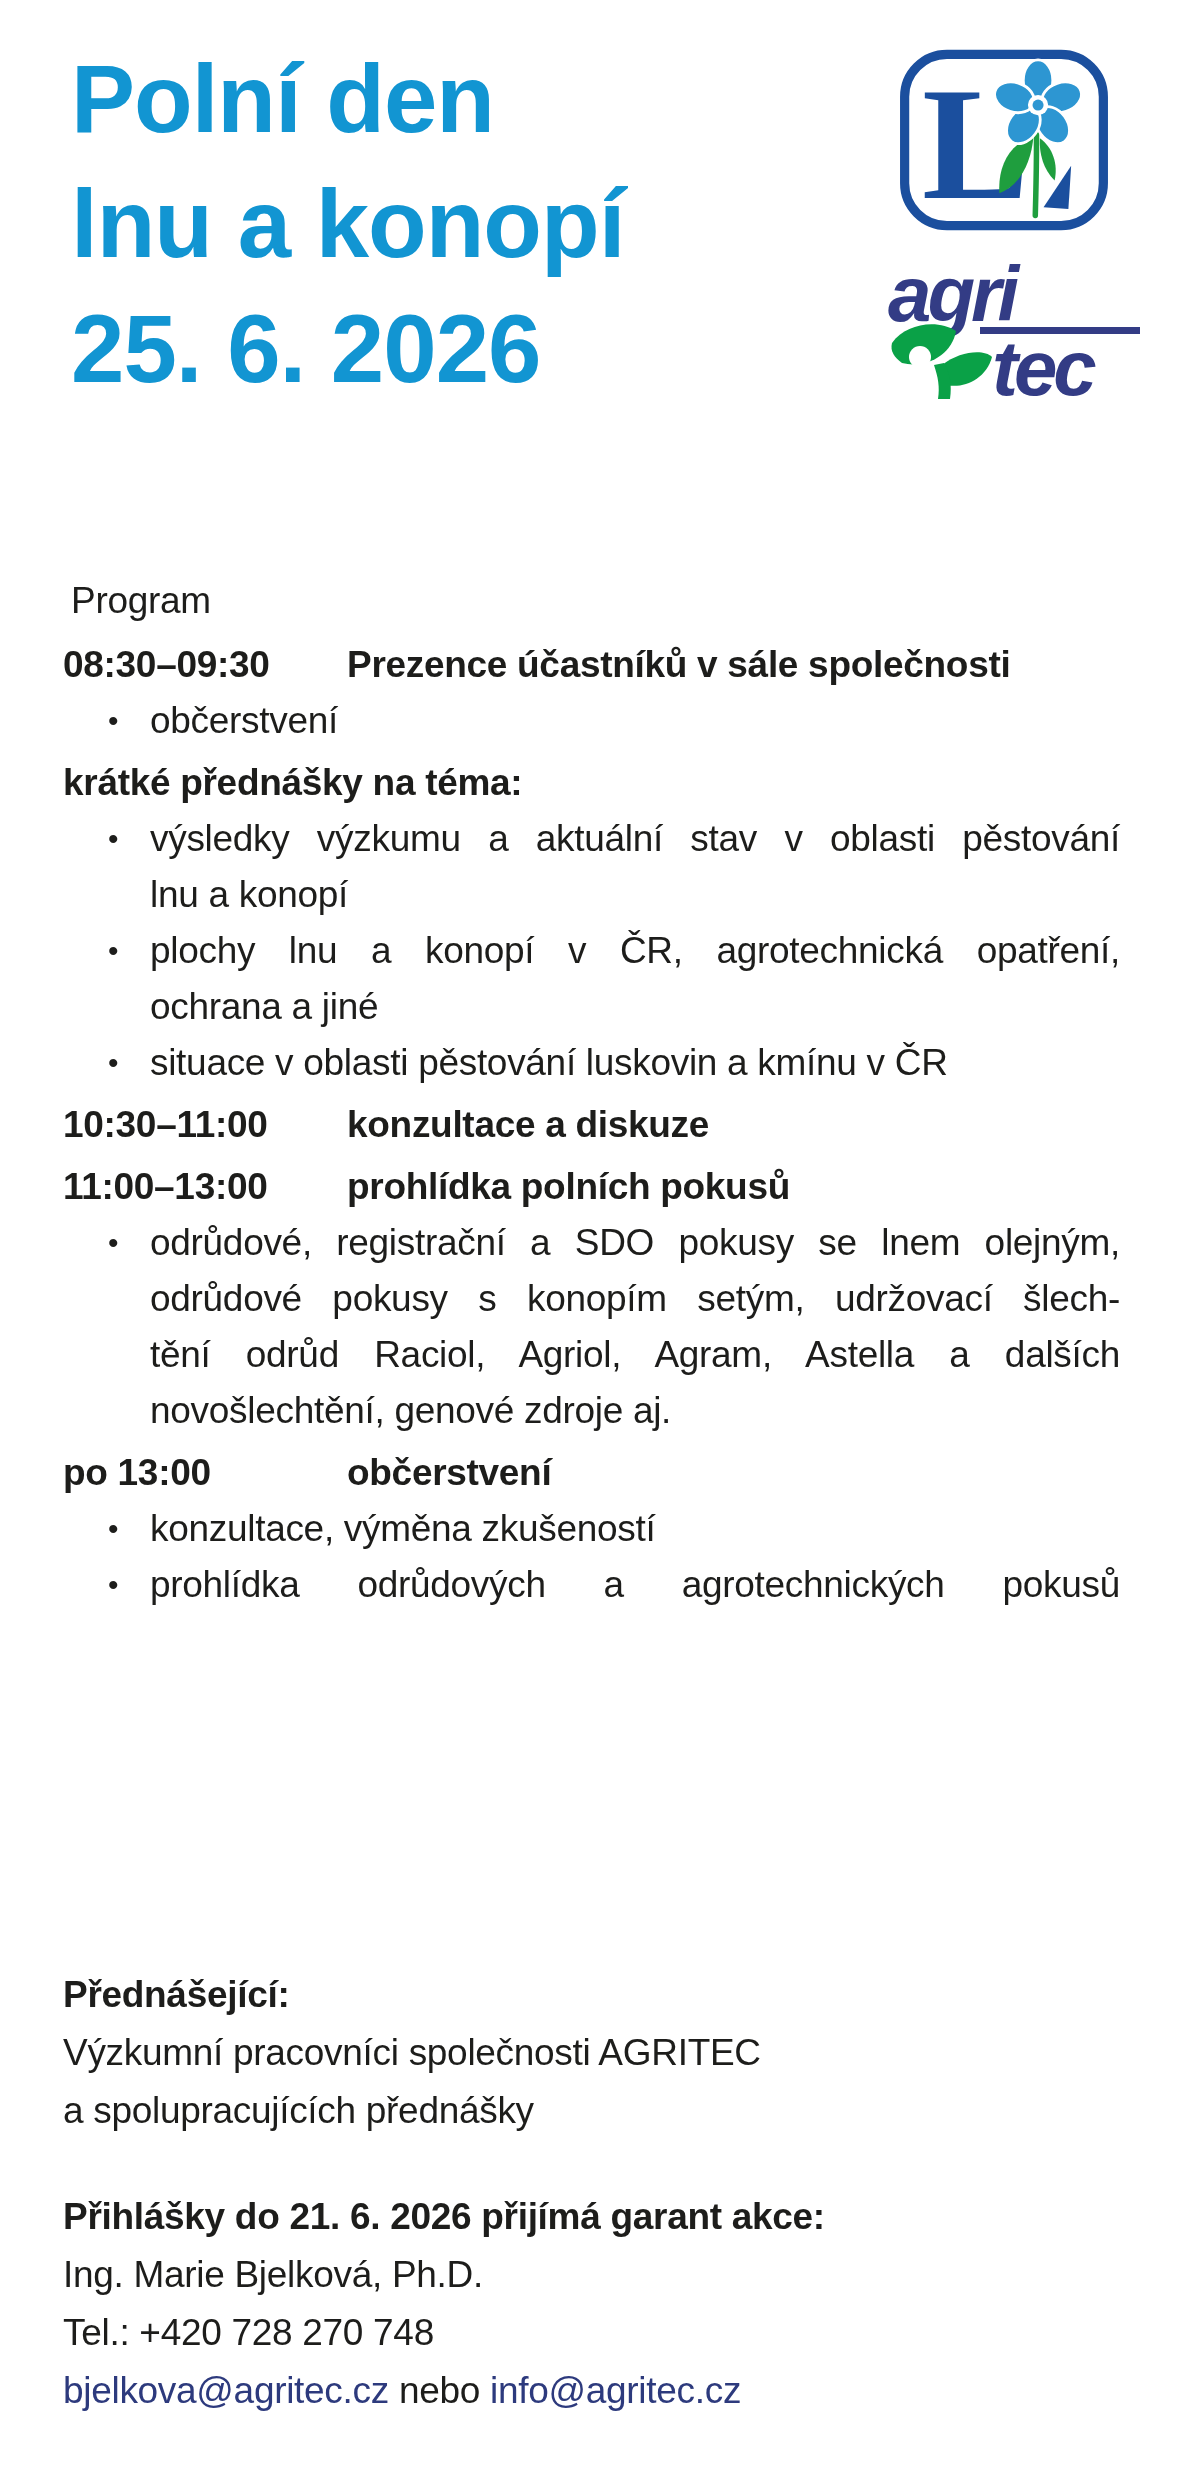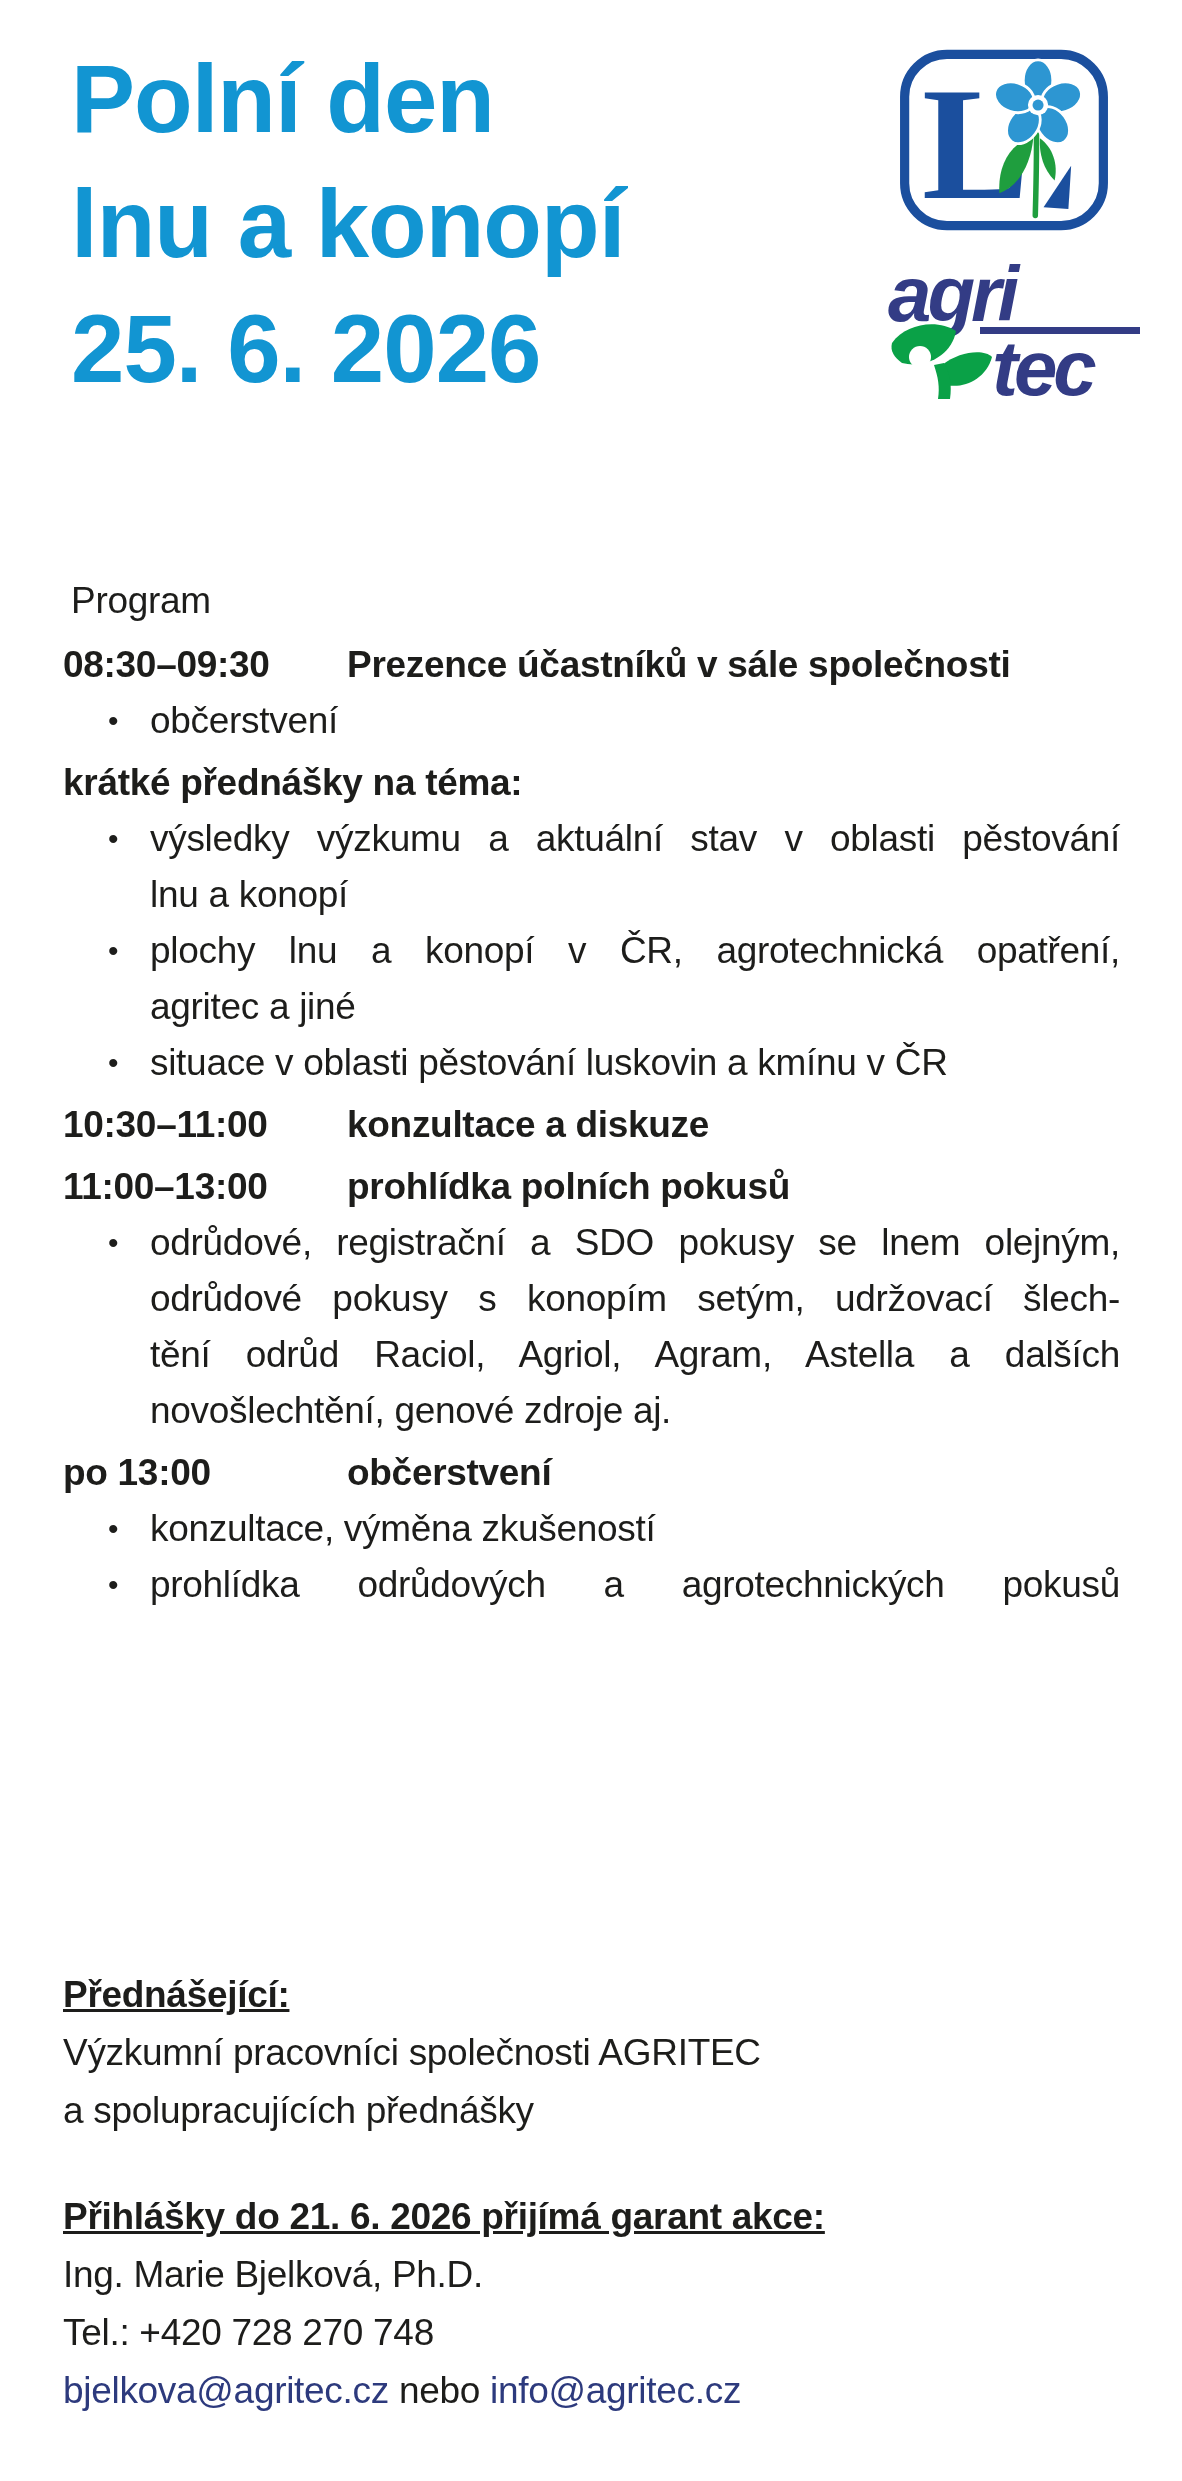--- a/index.html
+++ b/index.html
@@ -42,21 +42,21 @@
   .p-row.time .desc{white-space:nowrap;}
   .p-row.bullet,.p-row.cont{position:relative;padding-left:87px;}
   .p-row .dot{position:absolute;left:45px;top:0;font-size:30px;}
   .p-row.justify{text-align:justify;text-align-last:justify;}
   .p-row.bullet:not(.justify) .btext,.p-row.cont:not(.justify){white-space:nowrap;}
   
   .footer{
     position:absolute;left:63px;top:1966px;width:1057px;
     font-size:37px;line-height:58px;letter-spacing:-0.3px;
   }
-  .footer .bold{font-weight:bold;text-decoration:underline;}
+  .footer .bold{font-weight:bold;}
   .footer .gap{height:48px;}
   .email-line a{color:var(--link);text-decoration:none;cursor:pointer;}
   .email-sep{margin:0 10px;}
 </style>
 </head>
 <body>
 
 <div class="page">
 
   <h1 class="title">
@@ -102,21 +102,21 @@
           <span class="time">08:30–09:30</span>
           <span class="desc">Prezence účastníků v sále společnosti</span>
         </div>
         <div class="p-row bullet"><span class="dot">•</span><span class="btext">občerstvení</span></div>
         <div class="p-row time">
           <span class="desc">krátké přednášky na téma:</span>
         </div>
         <div class="p-row bullet justify"><span class="dot">•</span><span class="btext">výsledky výzkumu a aktuální stav v oblasti pěstování</span></div>
         <div class="p-row cont">lnu a konopí</div>
         <div class="p-row bullet justify"><span class="dot">•</span><span class="btext">plochy lnu a konopí v ČR, agrotechnická opatření,</span></div>
-        <div class="p-row cont">agritec a jiné</div>
+        <div class="p-row cont">ochrana a jiné</div>
         <div class="p-row bullet"><span class="dot">•</span><span class="btext">situace v oblasti pěstování luskovin a kmínu v ČR</span></div>
         <div class="p-row time">
           <span class="time">10:30–11:00</span>
           <span class="desc">konzultace a diskuze</span>
         </div>
         <div class="p-row time">
           <span class="time">11:00–13:00</span>
           <span class="desc">prohlídka polních pokusů</span>
         </div>
         <div class="p-row bullet justify"><span class="dot">•</span><span class="btext">odrůdové, registrační a SDO pokusy se lnem olejným,</span></div>

